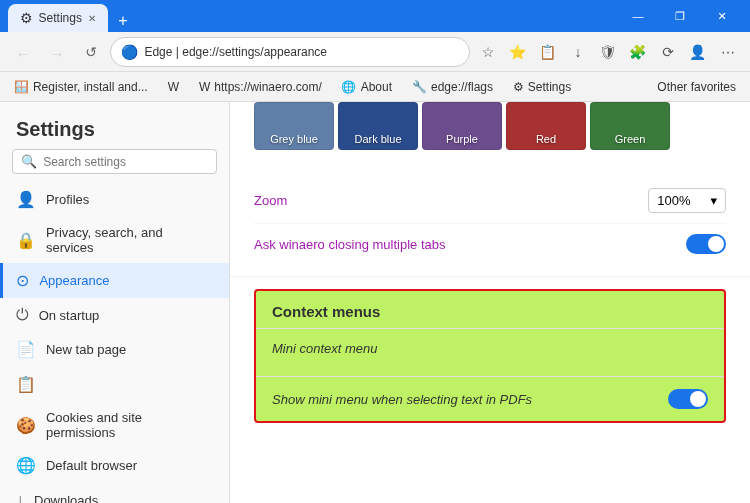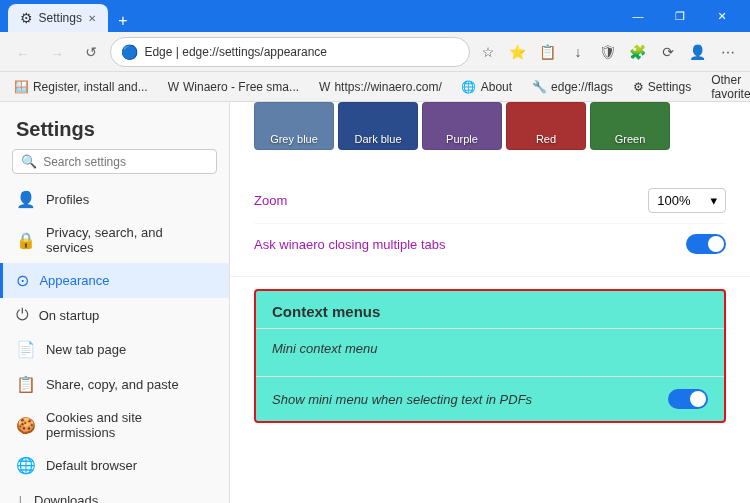--- a/index.html
+++ b/index.html
@@ -294,21 +294,21 @@
       font-size: 13px;
       background: white;
       cursor: pointer;
     }
 
     
     .context-menu-box {
       margin: 12px 24px;
       border: 2px solid #e0131a;
       border-radius: 4px;
-      background: #5eead4;
+      background: #bef264;
     }
     .context-menu-title {
       padding: 12px 16px 0;
       font-size: 15px;
       font-weight: 600;
       color: #333;
     }
     .context-menu-item {
       display: flex;
       align-items: center;
@@ -370,21 +370,20 @@
   </div>
 </div>
 
 <div class="bookmarks-bar">
   <div class="bookmark-item">
     <span class="bookmark-icon">🪟</span>
     <span>Register, install and...</span>
   </div>
   <div class="bookmark-item">
     <span class="bookmark-icon">W</span>
-    <span>Winaero - Free sma...</span>
   </div>
   <div class="bookmark-item">
     <span class="bookmark-icon">W</span>
     <span>https://winaero.com/</span>
   </div>
   <div class="bookmark-item">
     <span class="bookmark-icon">🌐</span>
     <span>About</span>
   </div>
   <div class="bookmark-item">
@@ -424,21 +423,20 @@
     <div class="nav-item">
       <span class="nav-icon">⏻</span>
       <span>On startup</span>
     </div>
     <div class="nav-item">
       <span class="nav-icon">📄</span>
       <span>New tab page</span>
     </div>
     <div class="nav-item">
       <span class="nav-icon">📋</span>
-      <span>Share, copy, and paste</span>
     </div>
     <div class="nav-item">
       <span class="nav-icon">🍪</span>
       <span>Cookies and site permissions</span>
     </div>
     <div class="nav-item">
       <span class="nav-icon">🌐</span>
       <span>Default browser</span>
     </div>
     <div class="nav-item">

